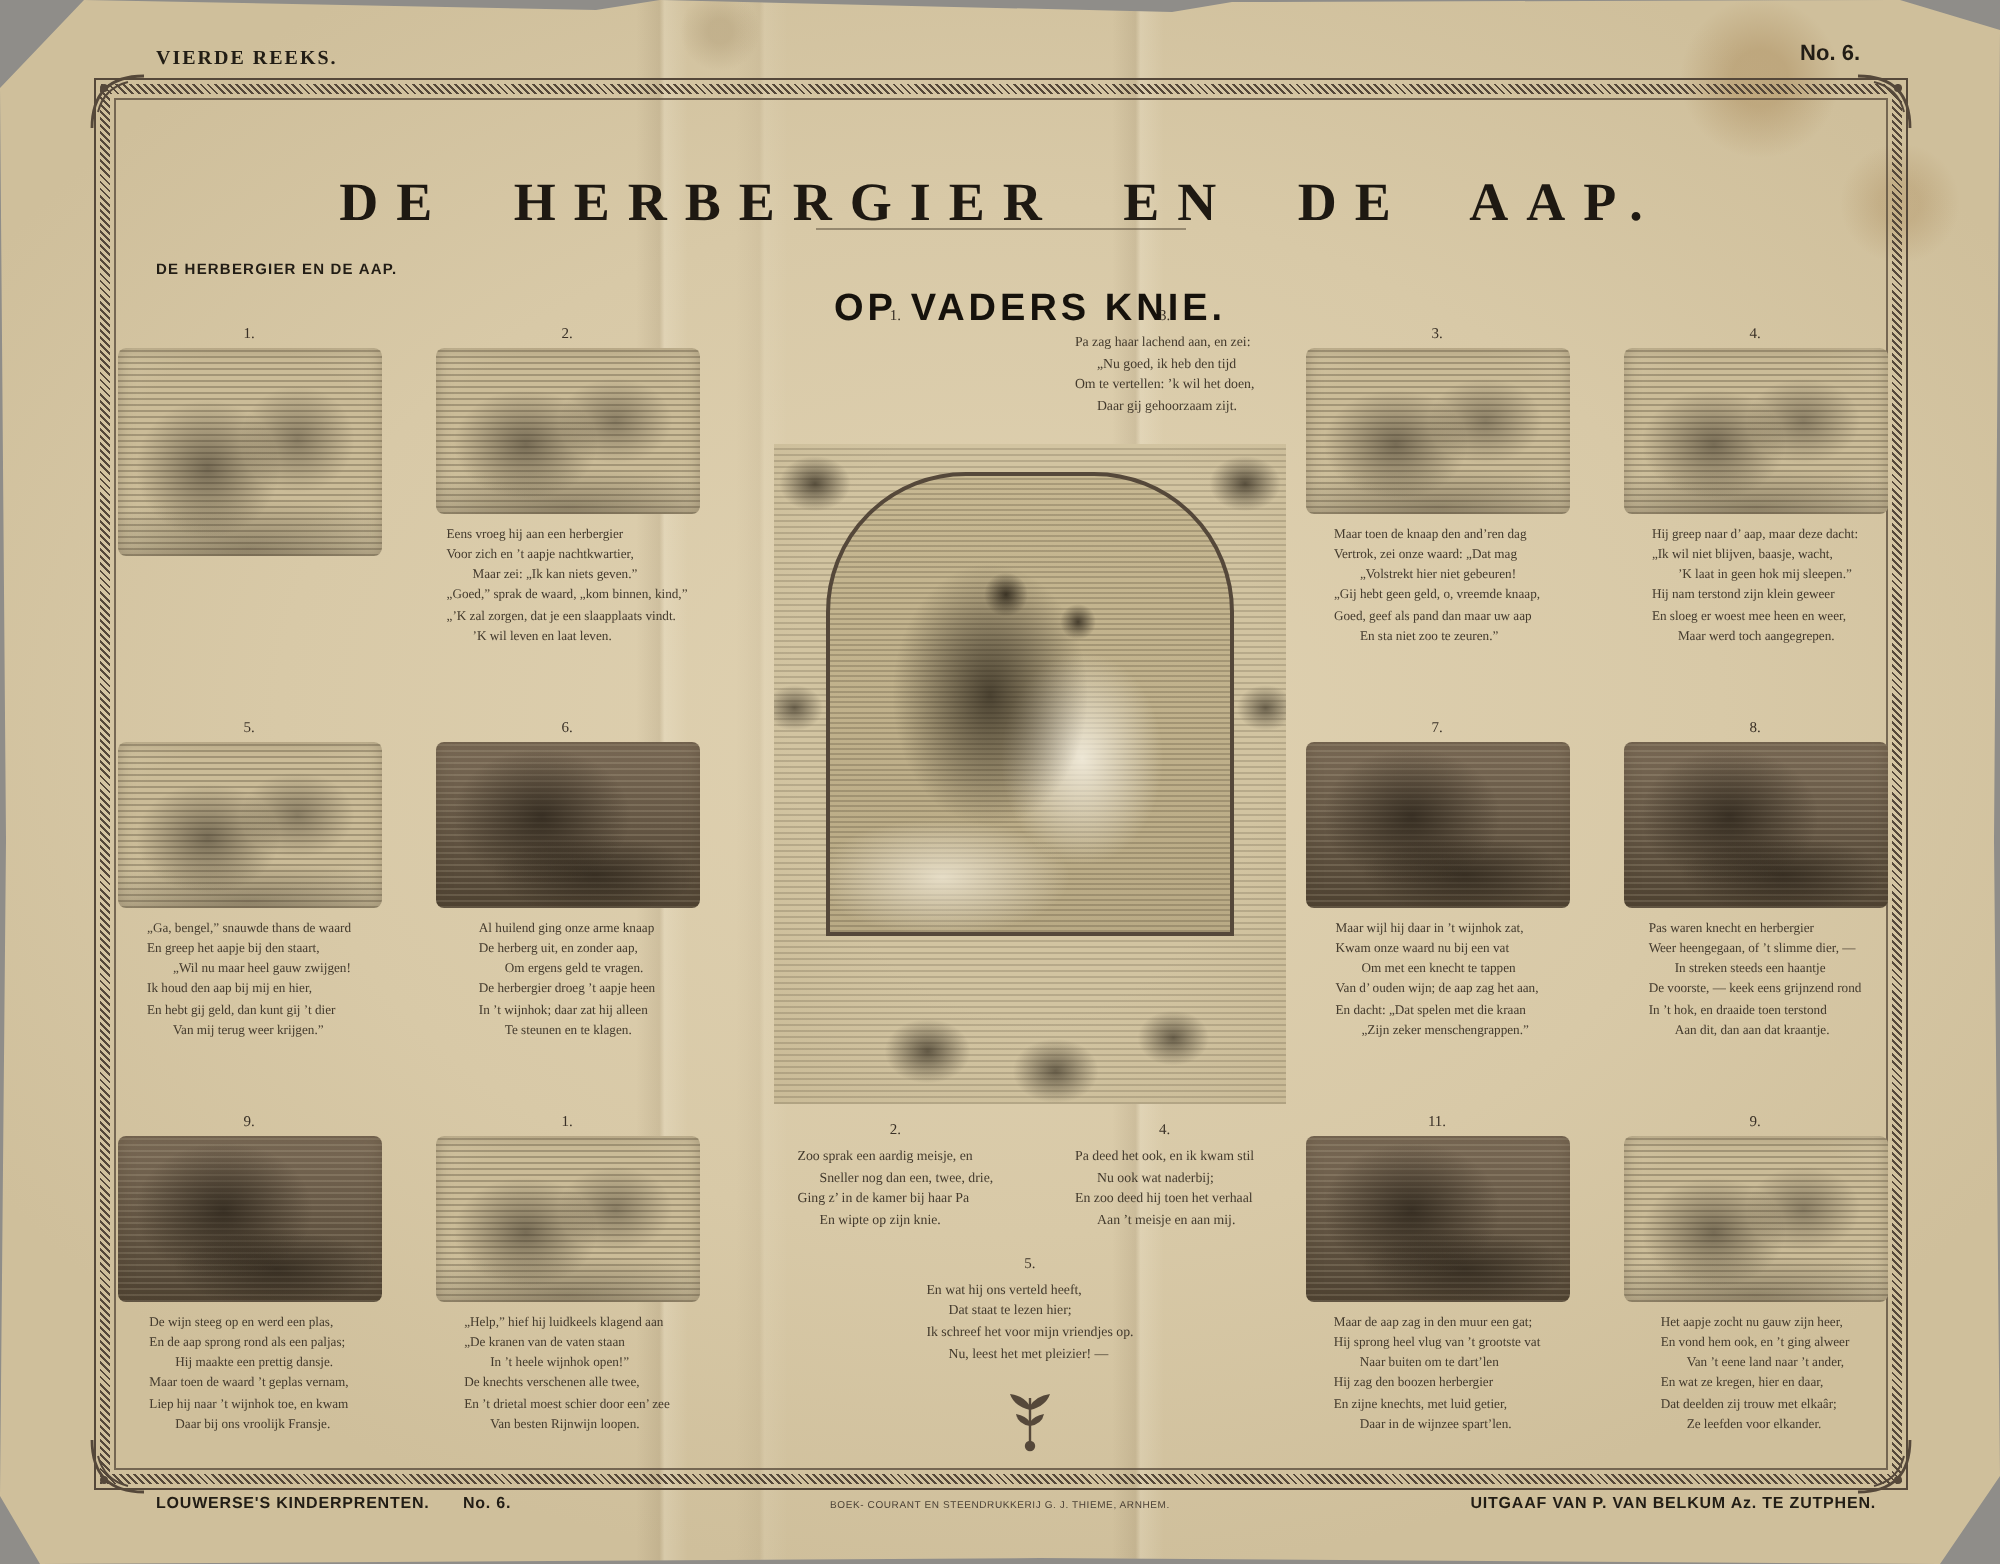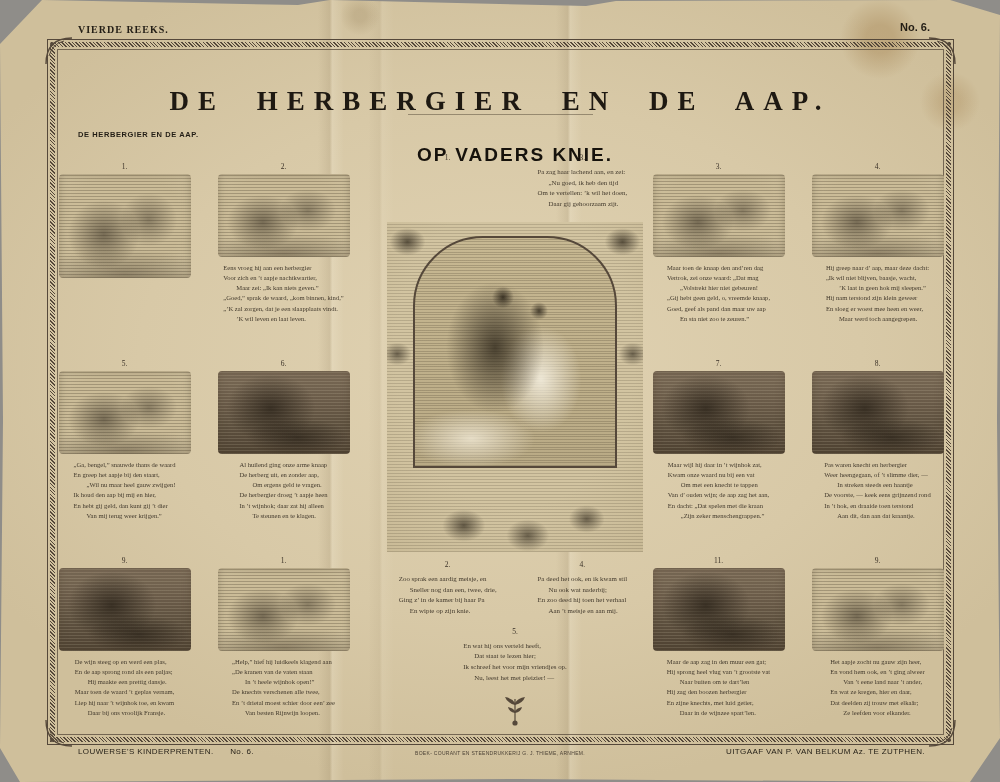--- a/index.html
+++ b/index.html
@@ -102,25 +102,25 @@
       radial-gradient(circle 9px at 62% 32%, rgba(42,35,24,.8), transparent 100%),
       radial-gradient(ellipse 26% 30% at 63% 62%, rgba(242,236,220,.92), transparent 78%),
       radial-gradient(ellipse 40% 16% at 28% 88%, rgba(238,230,210,.85), transparent 80%),
       repeating-linear-gradient(0deg, rgba(58,48,32,.22) 0 1px, transparent 1px 2.6px),
       linear-gradient(#c7b892,#b9aa85);}
   .final-verse{margin-top:10px;}
   .fleuron{margin-top:12px;color:var(--art-line);}
   
   .footer{position:absolute;left:0;right:0;top:747px;height:16px;
     font-family:"Liberation Sans",sans-serif;color:var(--ink-dark);}
-  .footer-left{position:absolute;left:78px;top:0;font-size:8px;font-weight:normal;letter-spacing:.4px;}
+  .footer-left{position:absolute;left:78px;top:0;font-size:8px;font-weight:bold;letter-spacing:.4px;}
   .footer-left .no{margin-left:14px;}
   .footer-center{position:absolute;left:300px;width:400px;top:3px;text-align:center;
     font-size:5px;letter-spacing:.3px;color:#4c4236;}
-  .footer-right{position:absolute;right:75px;top:0;font-size:8px;font-weight:normal;letter-spacing:.4px;}
+  .footer-right{position:absolute;right:62px;top:0;font-size:8px;font-weight:bold;letter-spacing:.4px;}
 </style>
 </head>
 <body>
 
 <div class="paper">
   <div class="crease c1"></div>
   <div class="crease c2"></div>
   <div class="crease c3"></div>
 
   <div class="top-left-label">VIERDE REEKS.</div>

